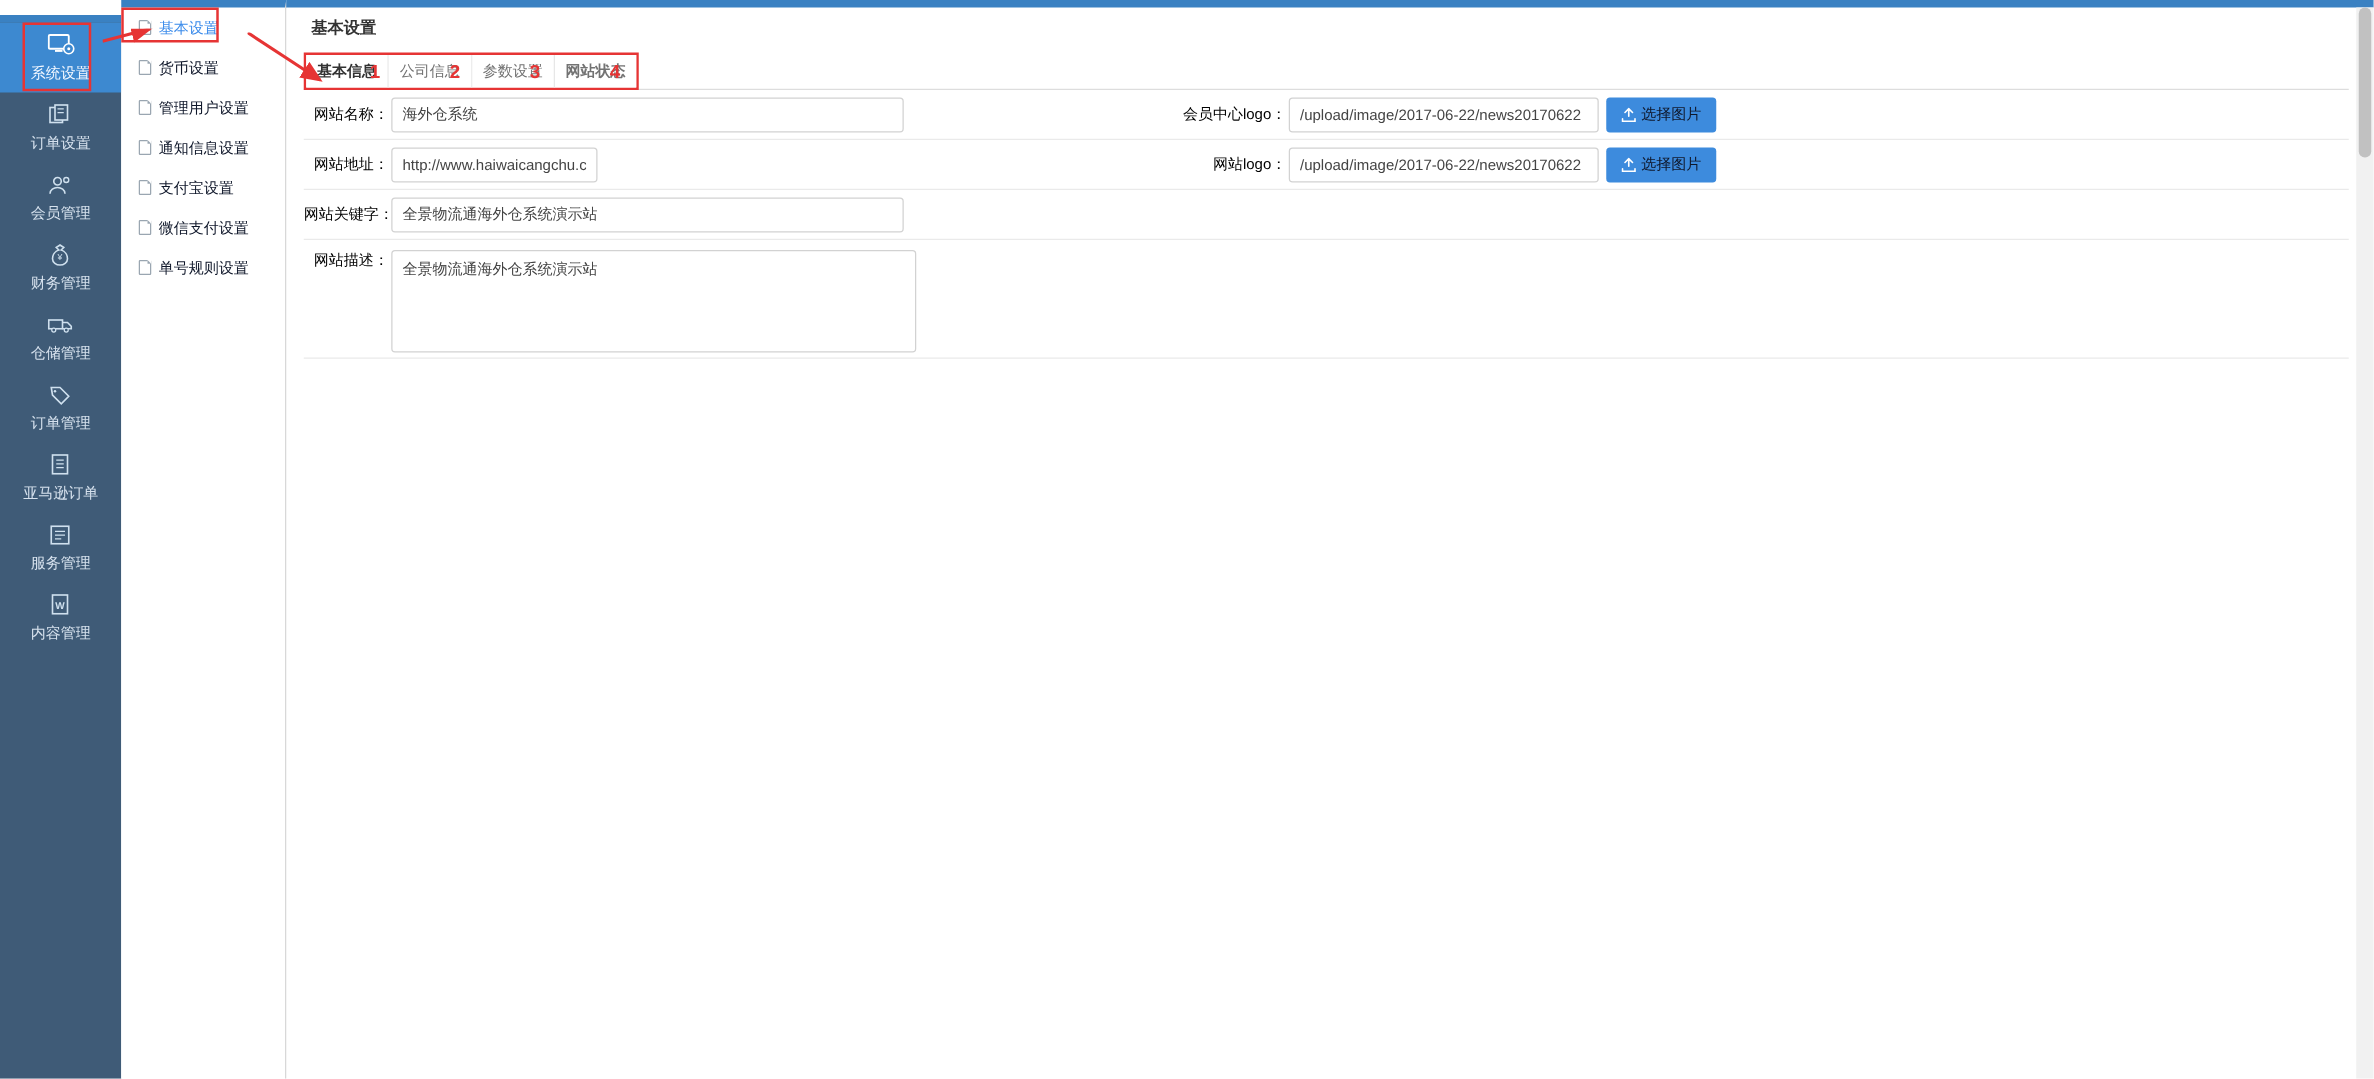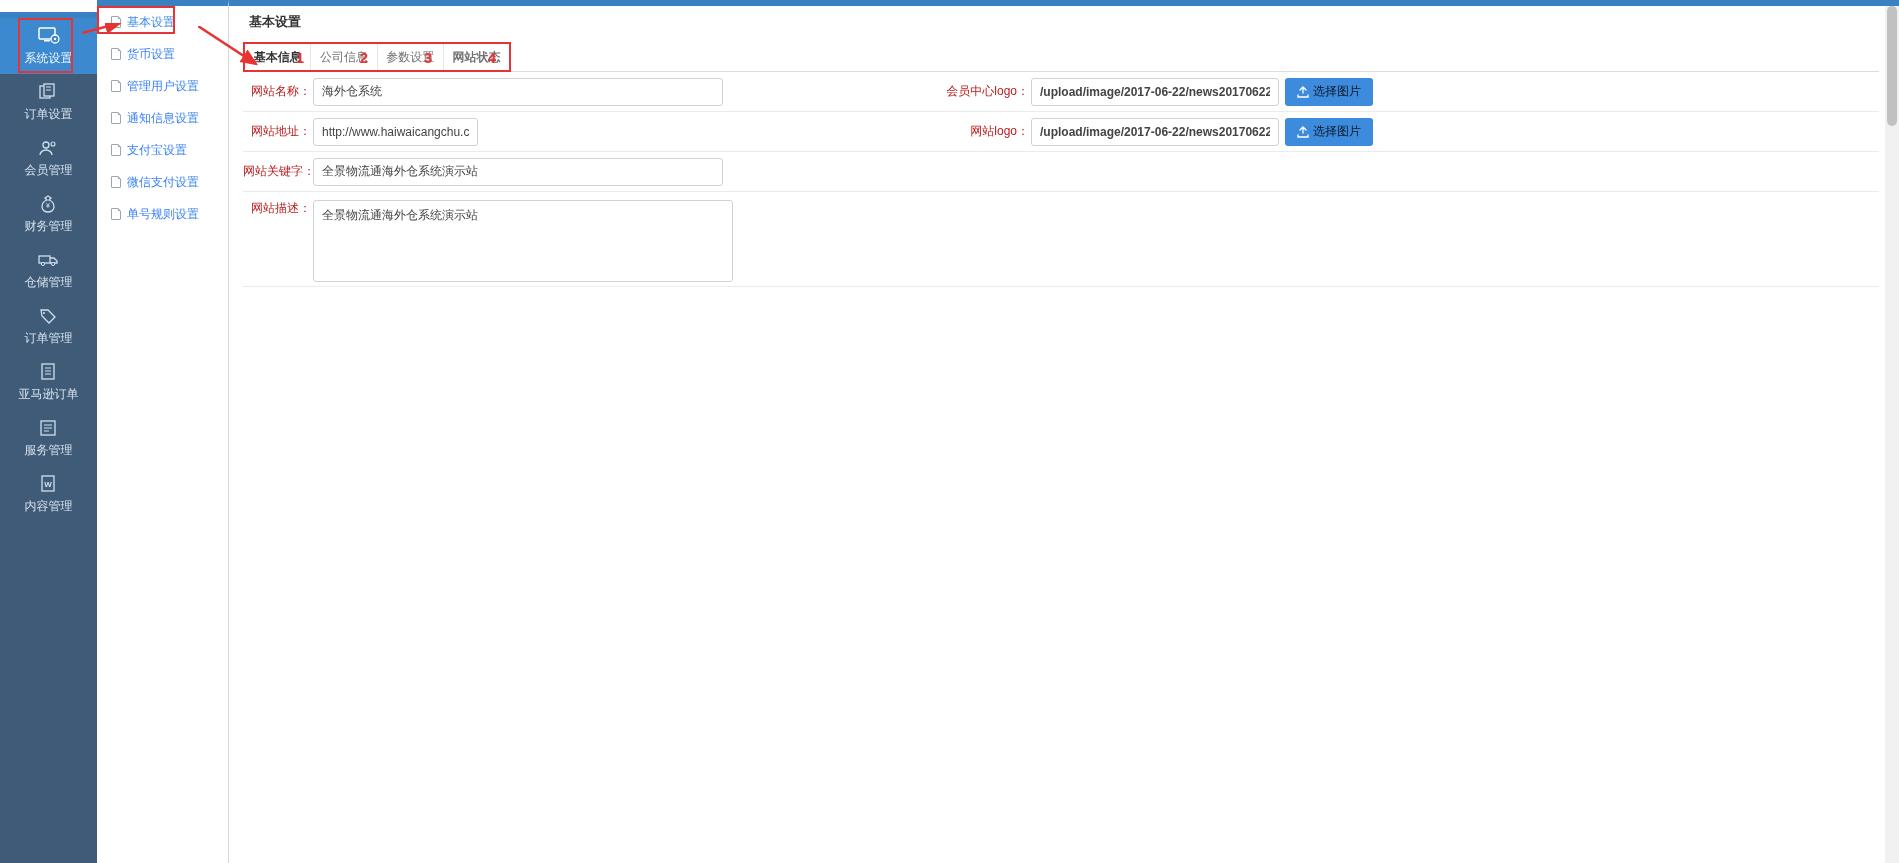--- a/index.html
+++ b/index.html
@@ -8,46 +8,46 @@
   
   .nav-rail { width: 97px; background: #3f5b77; color: #cfe0ee; display: flex; flex-direction: column; border-top: 6px solid #3a81c2; margin-top: 12px; }
   .nav-item { height: 56px; display: flex; flex-direction: column; align-items: center; justify-content: center; cursor: pointer; }
   .nav-item .icon { height: 20px; display: flex; align-items: center; margin-bottom: 4px; }
   .nav-item .label { font-size: 12px; color: #d6e1ed; white-space: nowrap; }
   .nav-item.active { background: #3d89d0; }
   .nav-item.active .label { color: #f1f7ff; }
   .nav-highlight { position: absolute; left: 18px; top: 18px; width: 55px; height: 55px; border: 2px solid #e63434; pointer-events: none; }
   
   .side-menu { width: 132px; background: #fff; border-right: 1px solid #d8d8d8; border-top: 6px solid #3a81c2; }
-  .side-item { height: 32px; padding-left: 14px; display: flex; align-items: center; gap: 6px; cursor: pointer; color: #3b82f6; font-size: 12px; }
+  .side-item { height: 32px; padding-left: 14px; display: flex; align-items: center; gap: 6px; cursor: pointer; color: #0f172a; font-size: 12px; }
   .side-item.active { color: #3c8ceb; }
   .side-highlight { position: relative; }
   .side-item-box-marker { position: absolute; left: 0; top: 0; height: 28px; width: 78px; border: 2px solid #e63434; pointer-events: none; transform: translate(0,0); }
   
   .arrow-annotation { position: absolute; left: 82px; top: 23px; width: 170px; height: 60px; pointer-events: none; }
   .tab-nums { position: absolute; top: 49px; left: 268px; font-size: 15px; font-weight: 600; pointer-events: none; }
   .tab-nums span { display: inline-block; width: 64px; text-align: center; color: #e63434; }
   
   .main { flex: 1; display: flex; flex-direction: column; border-top: 6px solid #3a81c2; padding: 0 8px; }
   .page-title { height: 32px; padding-left: 12px; display: flex; align-items: center; font-size: 13px; font-weight: bold; color: #333; }
   .tabs-wrap { position: relative; margin-top: 4px; margin-left: 6px; }
   .tabs { display: flex; border: 2px solid #e63434; border-bottom: 2px solid #e63434; width: 268px; height: 30px; }
   .tab { flex: 1; text-align: center; font-size: 12px; line-height: 26px; cursor: pointer; color: #737373; border-right: 1px solid #e7e7e7; background: #fff; }
   .tab.active { color: #333; font-weight: bold; }
   .tab:last-child { border-right: none; font-weight: bold; }
   .form-area { border-top: 1px solid #ddd; margin-top: -1px; margin-left: 6px; margin-right: 12px; }
   .form-row { display: flex; border-bottom: 1px solid #eaeaea; min-height: 40px; align-items: center; padding: 4px 0; }
   .form-left, .form-right { display: flex; align-items: center; }
   .form-left { flex: 0 0 700px; }
   .form-right { flex: 1; }
-  .fld-label { width: 68px; text-align: right; font-size: 12px; color: #b91c1c; margin-right: 2px; white-space: nowrap; }
+  .fld-label { width: 68px; text-align: right; font-size: 12px; color: #000000; margin-right: 2px; white-space: nowrap; }
   .input-text { height: 28px; border: 1px solid #d2d2d2; border-radius: 3px; padding: 0 8px; font-size: 12px; color: #444; background: #fff; }
   .w420 { width: 410px; }
   .w165 { width: 165px; }
-  .w248 { width: 248px; font-weight: bold; }
+  .w248 { width: 248px; }
   .textarea { border: 1px solid #d2d2d2; border-radius: 3px; padding: 6px 8px; font-size: 12px; color: #444; width: 420px; height: 82px; resize: none; }
   .btn-pick { height: 28px; background: #3d8bdd; color: #0f172a; border: none; border-radius: 3px; padding: 0 12px; font-size: 12px; display: inline-flex; align-items: center; gap: 4px; cursor: pointer; margin-left: 6px; }
   .btn-submit { margin-top: 32px; margin-left: 216px; height: 28px; padding: 0 16px; background: #5b9fdc; color: #fff; border: none; border-radius: 2px; font-size: 12px; cursor: pointer; }
   .file-icon { width: 10px; height: 12px; border: 1px solid #9aa6b1; border-radius: 1px; position: relative; }
   .file-icon:after { content: ""; position: absolute; right: -1px; top: -1px; border-top: 3px solid #fff; border-left: 3px solid #9aa6b1; }
   svg { display: block; }
   
   .fake-scroll { position: absolute; right: 0; top: 6px; width: 14px; height: 857px; background: #f1f1f1; }
   .fake-scroll:after { content: ""; position: absolute; left: 2px; top: 0; width: 10px; height: 120px; background: #c1c1c1; border-radius: 5px; }
   .wrap-root { position: relative; width: 1899px; height: 863px; overflow: hidden; }

